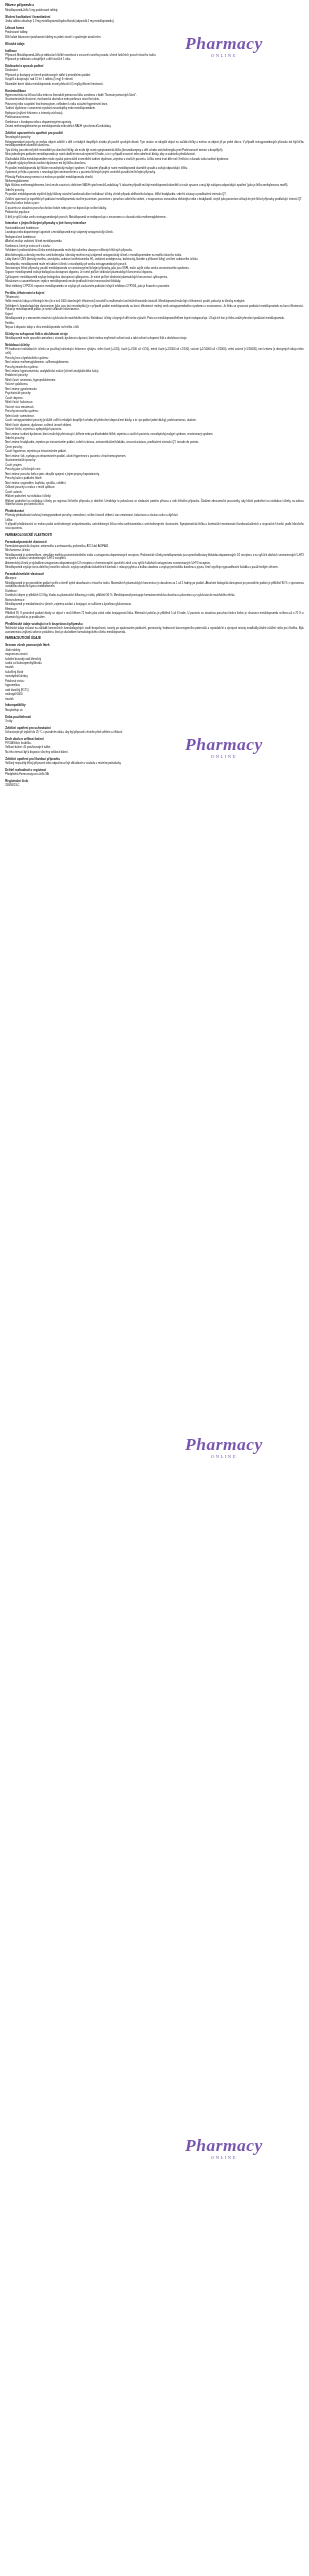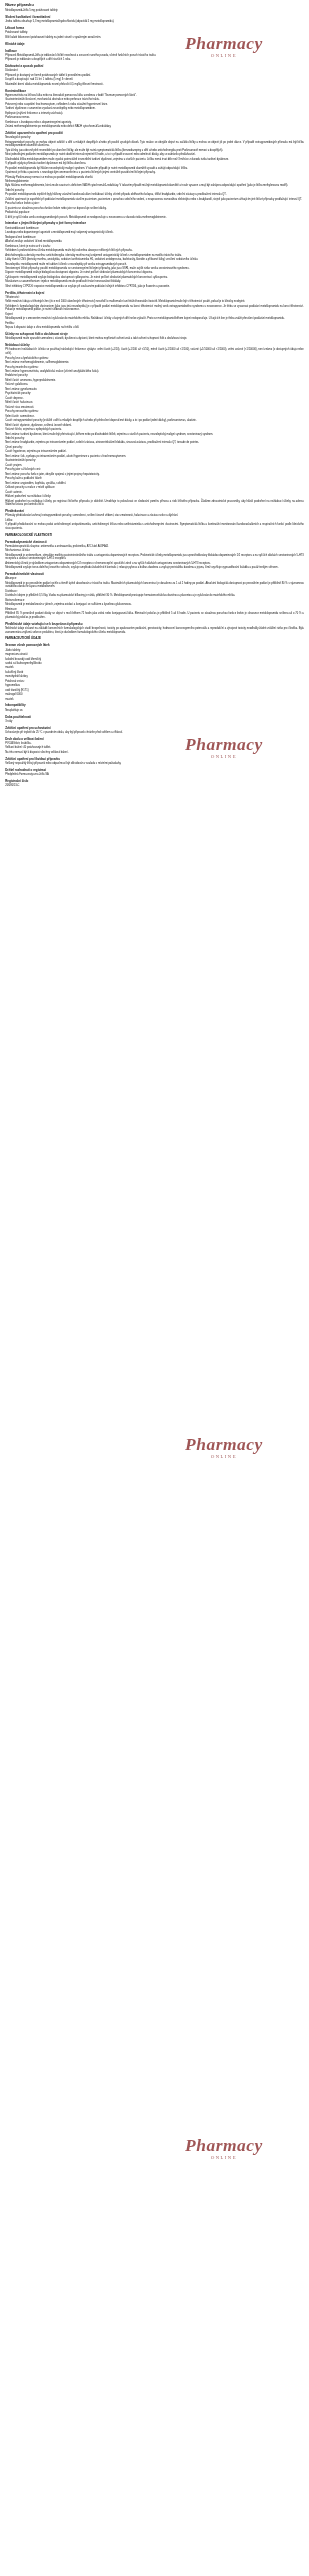--- a/index.html
+++ b/index.html
@@ -34,21 +34,21 @@
   }
   p {
     margin:0 0 0.8px 0;
     text-align:justify;
     line-height:1.42;
   }
   .watermark {
     position:absolute;
     font-family:"Liberation Serif", serif;
     font-style:italic;
-    color:#7f1d1d;
+    color:#4c1d95;
     opacity:0.75;
     font-size:17.5px;
     letter-spacing:0.5px;
     pointer-events:none;
     z-index:5;
     white-space:nowrap;
     font-weight:bold;
   }
   .wm-sub {
     font-size:4.6px;

